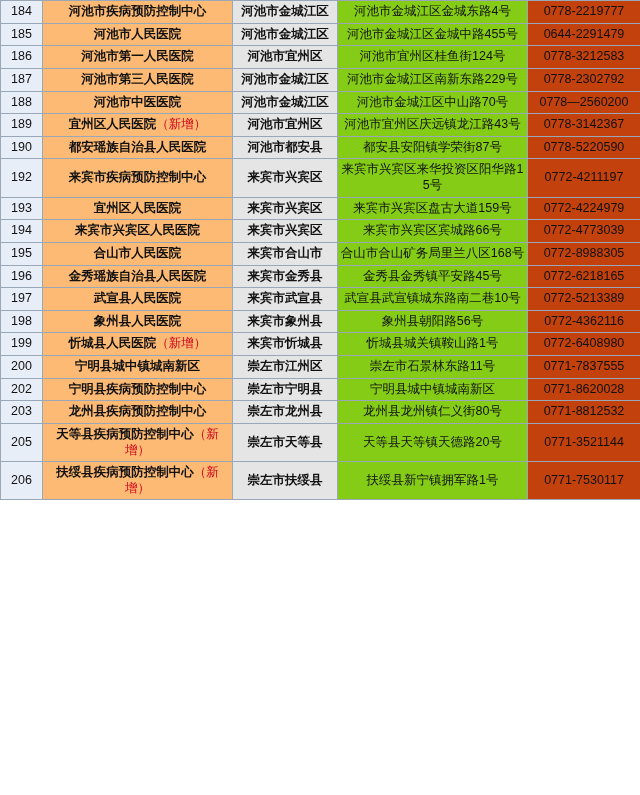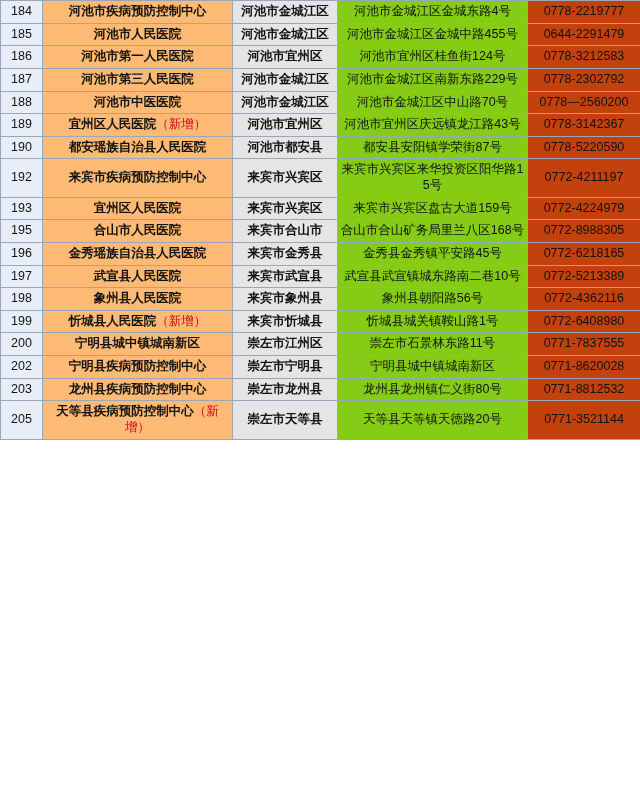--- a/index.html
+++ b/index.html
@@ -124,20 +124,27 @@
         <td class="phone">0772-4211197</td>
       </tr>
       <tr>
         <td class="idx">193</td>
         <td class="name">宜州区人民医院</td>
         <td class="area">来宾市兴宾区</td>
         <td class="addr">来宾市兴宾区盘古大道159号</td>
         <td class="phone">0772-4224979</td>
       </tr>
       <tr>
+        <td class="idx">194</td>
+        <td class="name">来宾市兴宾区人民医院</td>
+        <td class="area">来宾市兴宾区</td>
+        <td class="addr">来宾市兴宾区宾城路66号</td>
+        <td class="phone">0772-4773039</td>
+      </tr>
+      <tr>
         <td class="idx">195</td>
         <td class="name">合山市人民医院</td>
         <td class="area">来宾市合山市</td>
         <td class="addr">合山市合山矿务局里兰八区168号</td>
         <td class="phone">0772-8988305</td>
       </tr>
       <tr>
         <td class="idx">196</td>
         <td class="name">金秀瑶族自治县人民医院</td>
         <td class="area">来宾市金秀县</td>
@@ -186,14 +193,21 @@
         <td class="addr">龙州县龙州镇仁义街80号</td>
         <td class="phone">0771-8812532</td>
       </tr>
       <tr>
         <td class="idx">205</td>
         <td class="name"><span>天等县疾病预防控制中心</span><span class="tag-new">（新增）</span></td>
         <td class="area">崇左市天等县</td>
         <td class="addr">天等县天等镇天德路20号</td>
         <td class="phone">0771-3521144</td>
       </tr>
+      <tr>
+        <td class="idx">206</td>
+        <td class="name"><span>扶绥县疾病预防控制中心</span><span class="tag-new">（新增）</span></td>
+        <td class="area">崇左市扶绥县</td>
+        <td class="addr">扶绥县新宁镇拥军路1号</td>
+        <td class="phone">0771-7530117</td>
+      </tr>
     </tbody>
 </table>
 
 </body></html>

